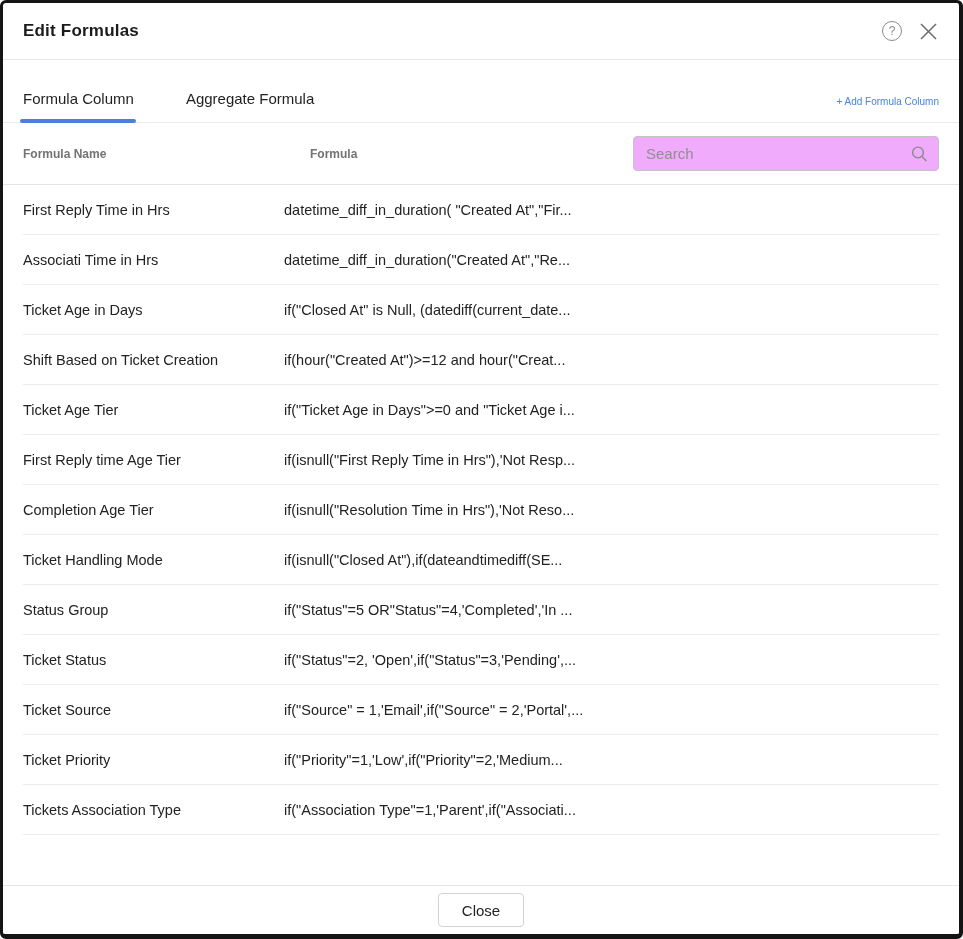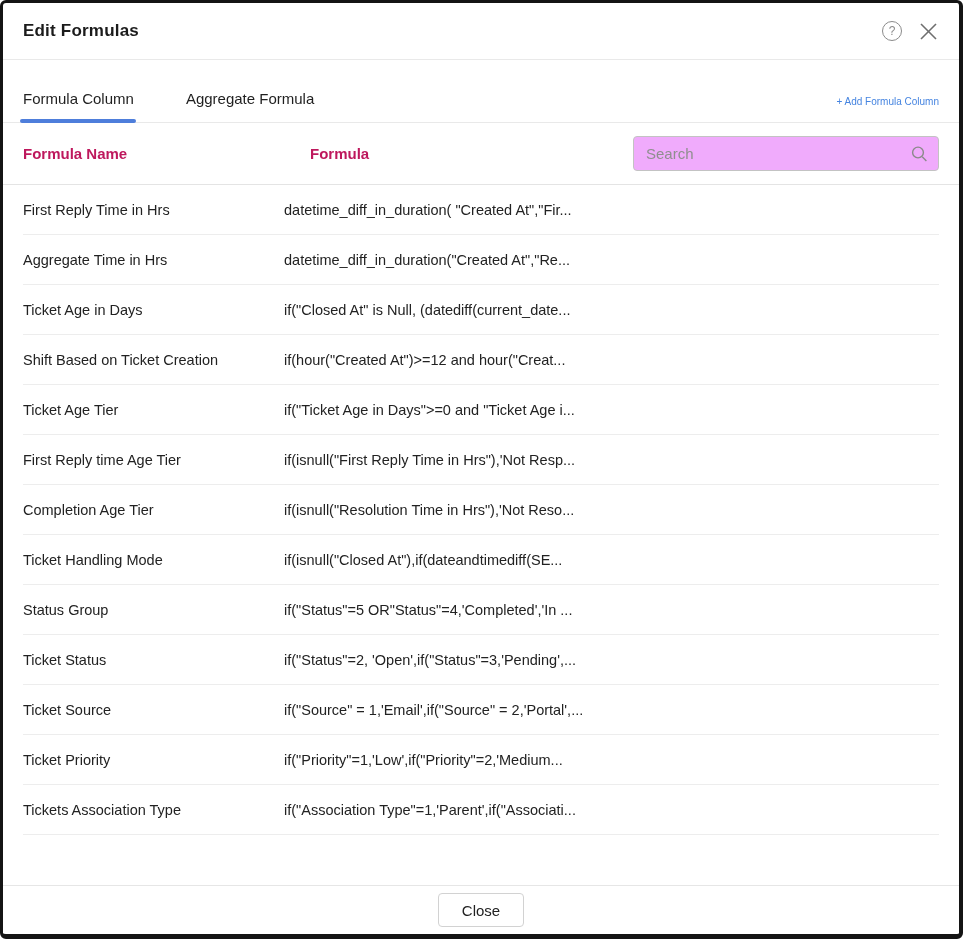--- a/index.html
+++ b/index.html
@@ -98,22 +98,22 @@
   .table-header {
     flex: none;
     height: 62px;
     display: flex;
     align-items: center;
     padding: 0 20px;
     border-bottom: 1px solid #e4e4e4;
   }
   .col-head {
     font-weight: bold;
-    font-size: 15px;
-    color: #be185d;
+    font-size: 12px;
+    color: #737373;
   }
   .col-head.name { width: 261px; }
   .col-head.formula { margin-left: 26px; }
   .search-wrap {
     margin-left: auto;
     position: relative;
     width: 306px;
     height: 35px;
   }
   .search-wrap input {
@@ -210,21 +210,21 @@
       </span>
     </span>
   </div>
 
   <div class="rows">
     <div class="row">
       <span class="cell name">First Reply Time in Hrs</span>
       <span class="cell formula">datetime_diff_in_duration( "Created At","Fir...</span>
     </div>
     <div class="row">
-      <span class="cell name">Aggregate Time in Hrs</span>
+      <span class="cell name">Associati Time in Hrs</span>
       <span class="cell formula">datetime_diff_in_duration("Created At","Re...</span>
     </div>
     <div class="row">
       <span class="cell name">Ticket Age in Days</span>
       <span class="cell formula">if("Closed At" is Null, (datediff(current_date...</span>
     </div>
     <div class="row">
       <span class="cell name">Shift Based on Ticket Creation</span>
       <span class="cell formula">if(hour("Created At")&gt;=12 and hour("Creat...</span>
     </div>

